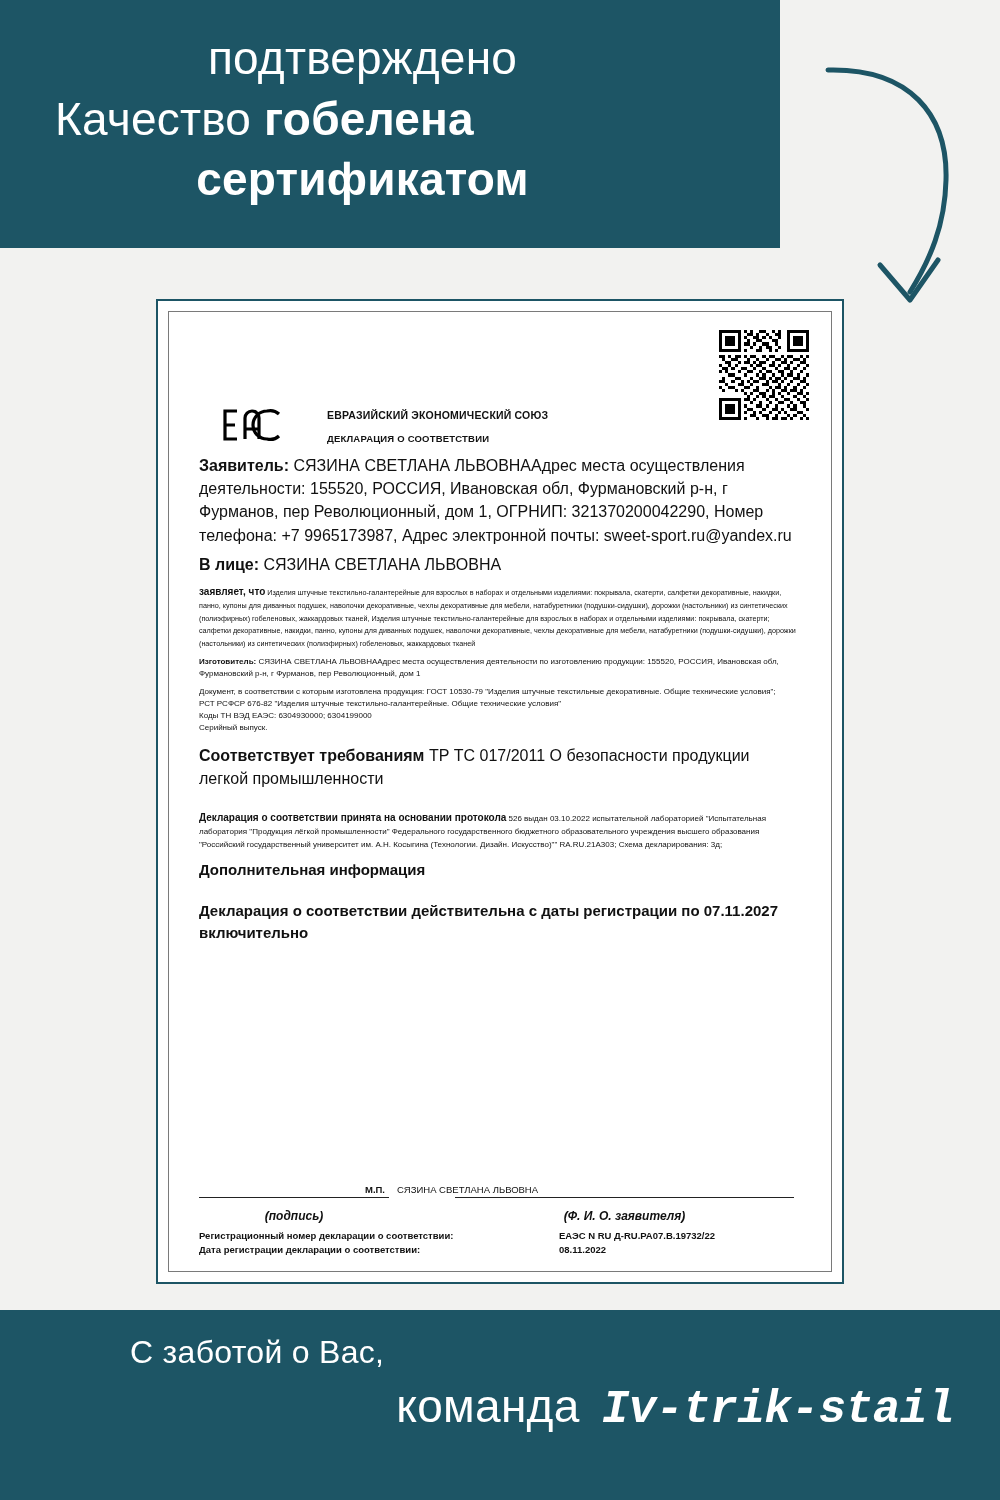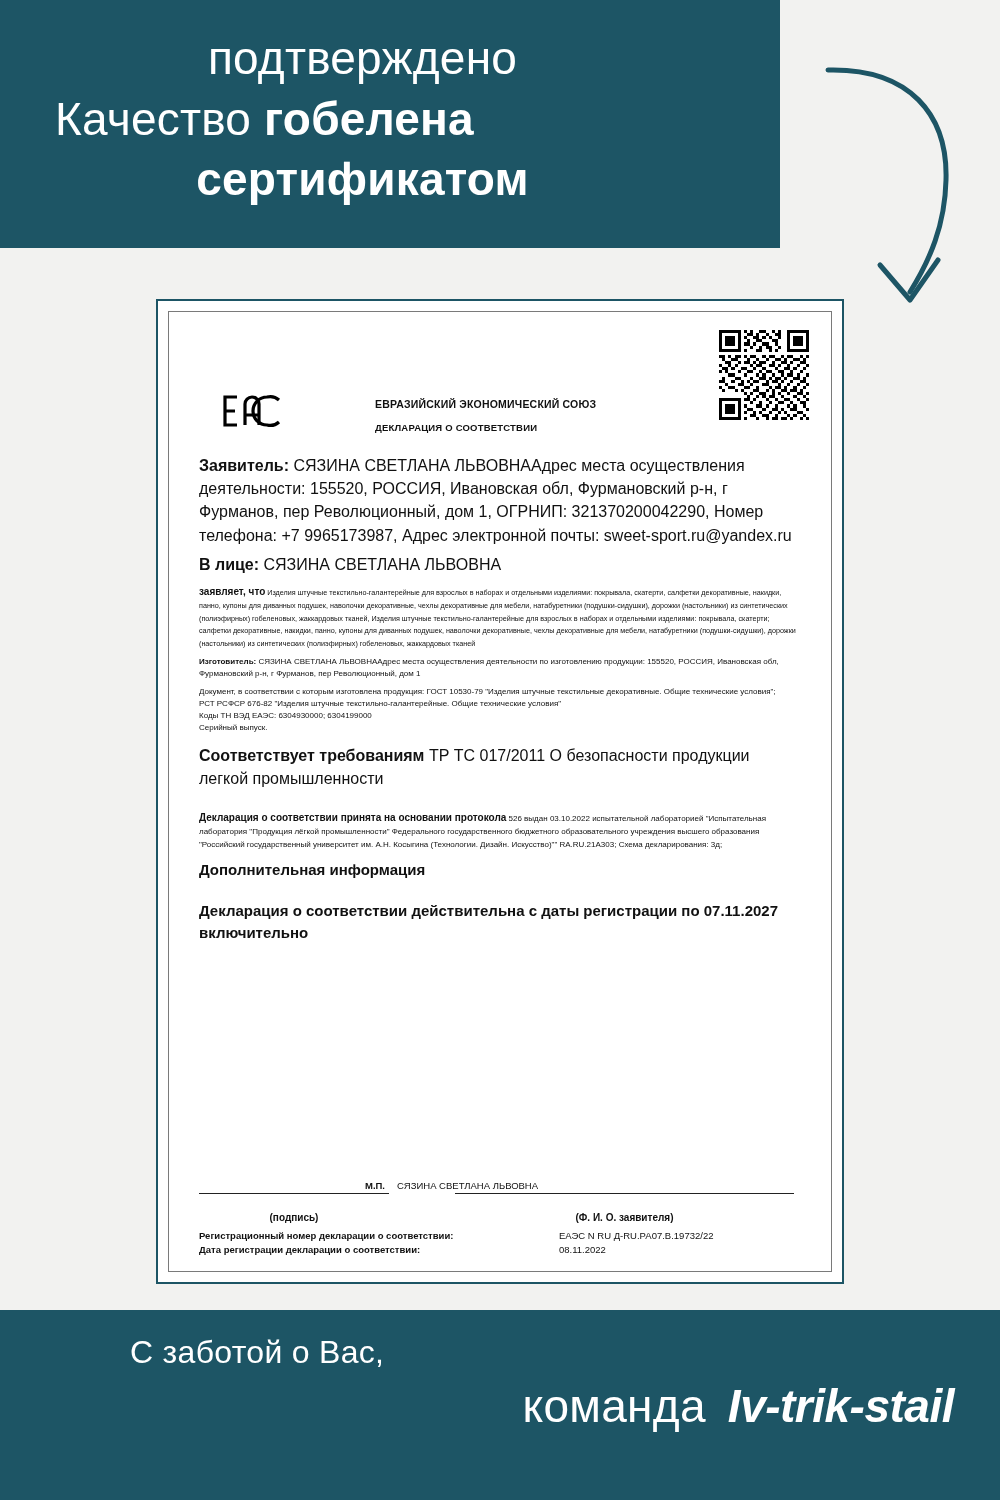--- a/index.html
+++ b/index.html
@@ -62,24 +62,23 @@
   }
 
   .qr {
     position: absolute;
     right: 22px; top: 18px;
     width: 90px; height: 90px;
   }
 
   .eac-row {
     display: flex;
-    align-items: flex-start;
+    align-items: flex-end;
     margin-top: 62px;
     min-height: 52px;
-    gap: 48px;
   }
   .eac-mark {
     width: 128px;
     padding-left: 22px;
     padding-top: 2px;
   }
   .eac-titles {
     flex: 1;
     padding-top: 6px;
   }
@@ -117,33 +116,33 @@
     font-size: 9.5px;
     font-weight: 700;
     margin-bottom: 2px;
   }
   .mp { width: 198px; text-align: right; padding-right: 12px; }
   .sig-name { font-weight: 400; font-size: 9.5px; }
   .sig-lines { display: flex; }
   .line-a { width: 190px; border-top: 1px solid #222; }
   .gap-a { width: 66px; }
   .line-b { flex: 1; border-top: 1px solid #222; }
-  .sig-caps { display: flex; font-size: 10px; font-weight: 700; margin-top: 18px; }
+  .sig-caps { display: flex; font-size: 12px; font-weight: 700; margin-top: 11px; font-style: italic; }
   .cap-a { width: 190px; text-align: center; }
   .cap-gap { width: 66px; }
   .cap-b { flex: 1; text-align: center; }
 
   .reg-row {
     display: flex;
     font-size: 9.5px;
     margin-top: 7px;
     gap: 8px;
   }
   .reg-label { font-weight: 700; width: 352px; }
-  .reg-value { font-weight: 400; }
+  .reg-value { font-weight: 700; }
   .reg-row.second { margin-top: 3px; }
 
   
   .bottom-banner {
     position: absolute;
     left: 0; bottom: 0;
     width: 1000px;
     height: 190px;
     background: #1d5565;
     color: #ffffff;
@@ -152,21 +151,21 @@
   .bb-l1 { font-size: 32px; font-weight: 300; letter-spacing: 0.3px; }
   .bb-l2 {
     font-size: 46px;
     font-weight: 300;
     letter-spacing: 0.3px;
     text-align: right;
     margin-top: 8px;
     white-space: nowrap;
   }
   .brand {
-    font-family: Liberation Sans, sans-serif;
+    font-family: Liberation Mono, monospace;
     font-style: italic;
     font-size: 46px;
     font-weight: 600;
     letter-spacing: -0.5px;
     margin-left: 22px;
   }
 </style>
 </head>
 <body>
 

